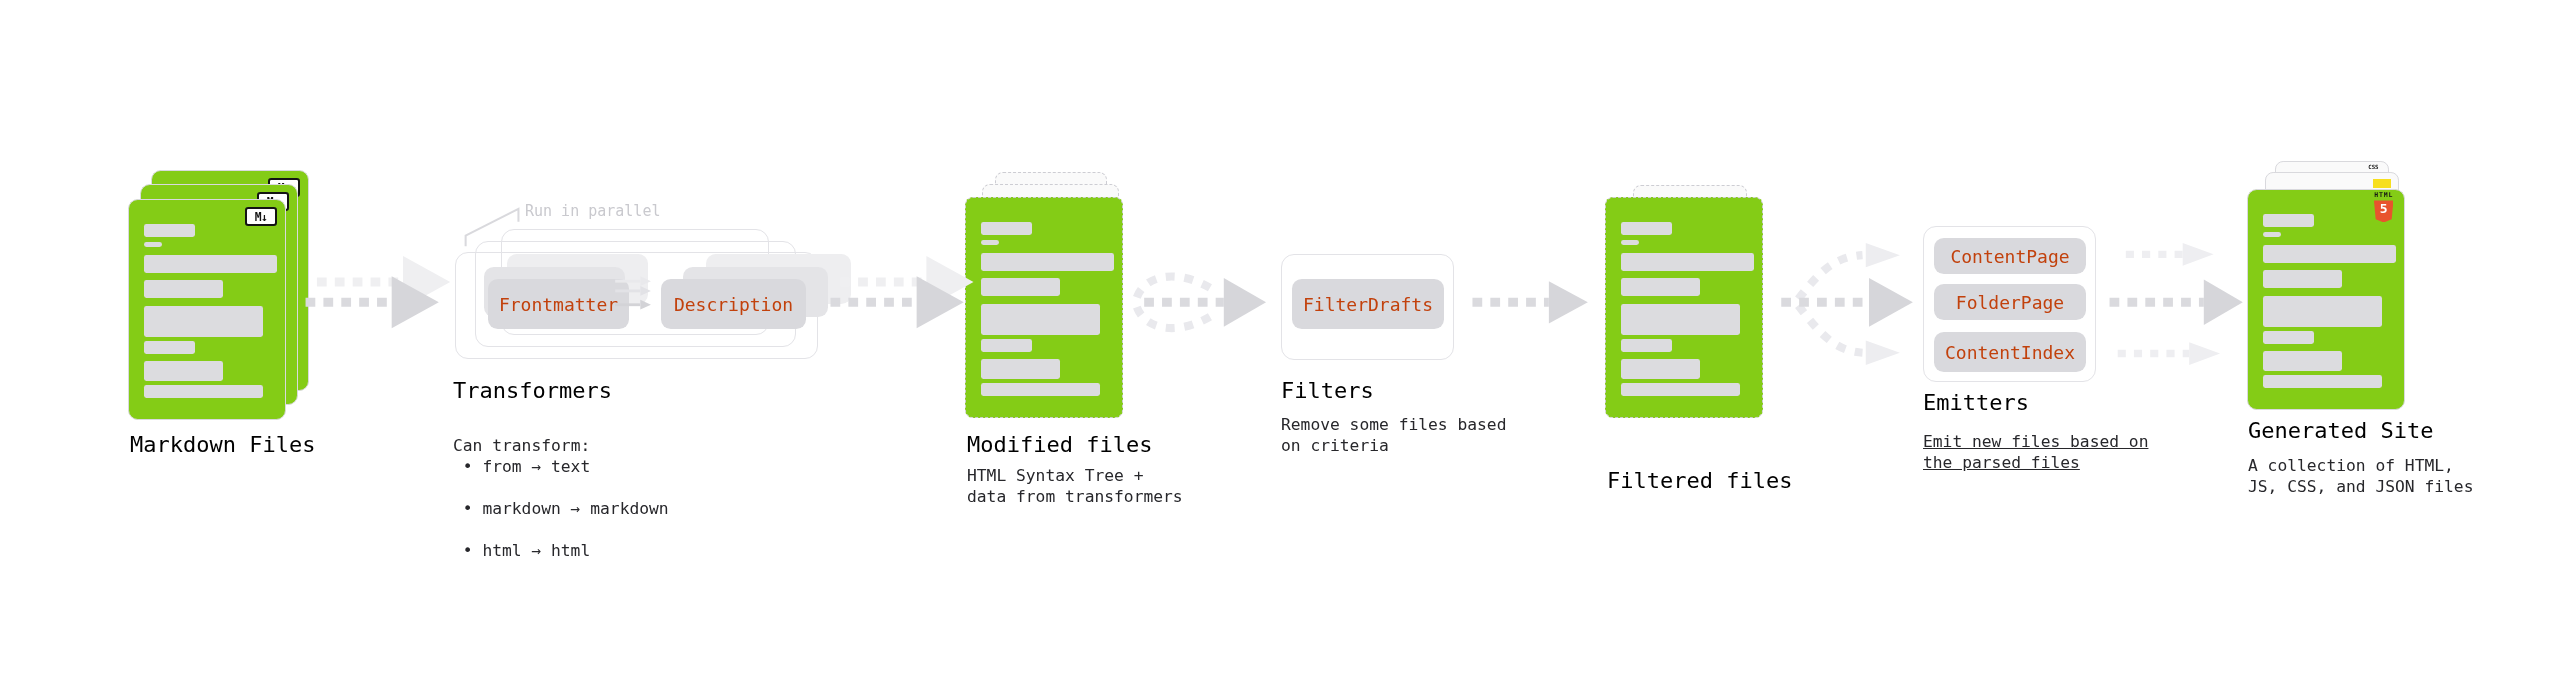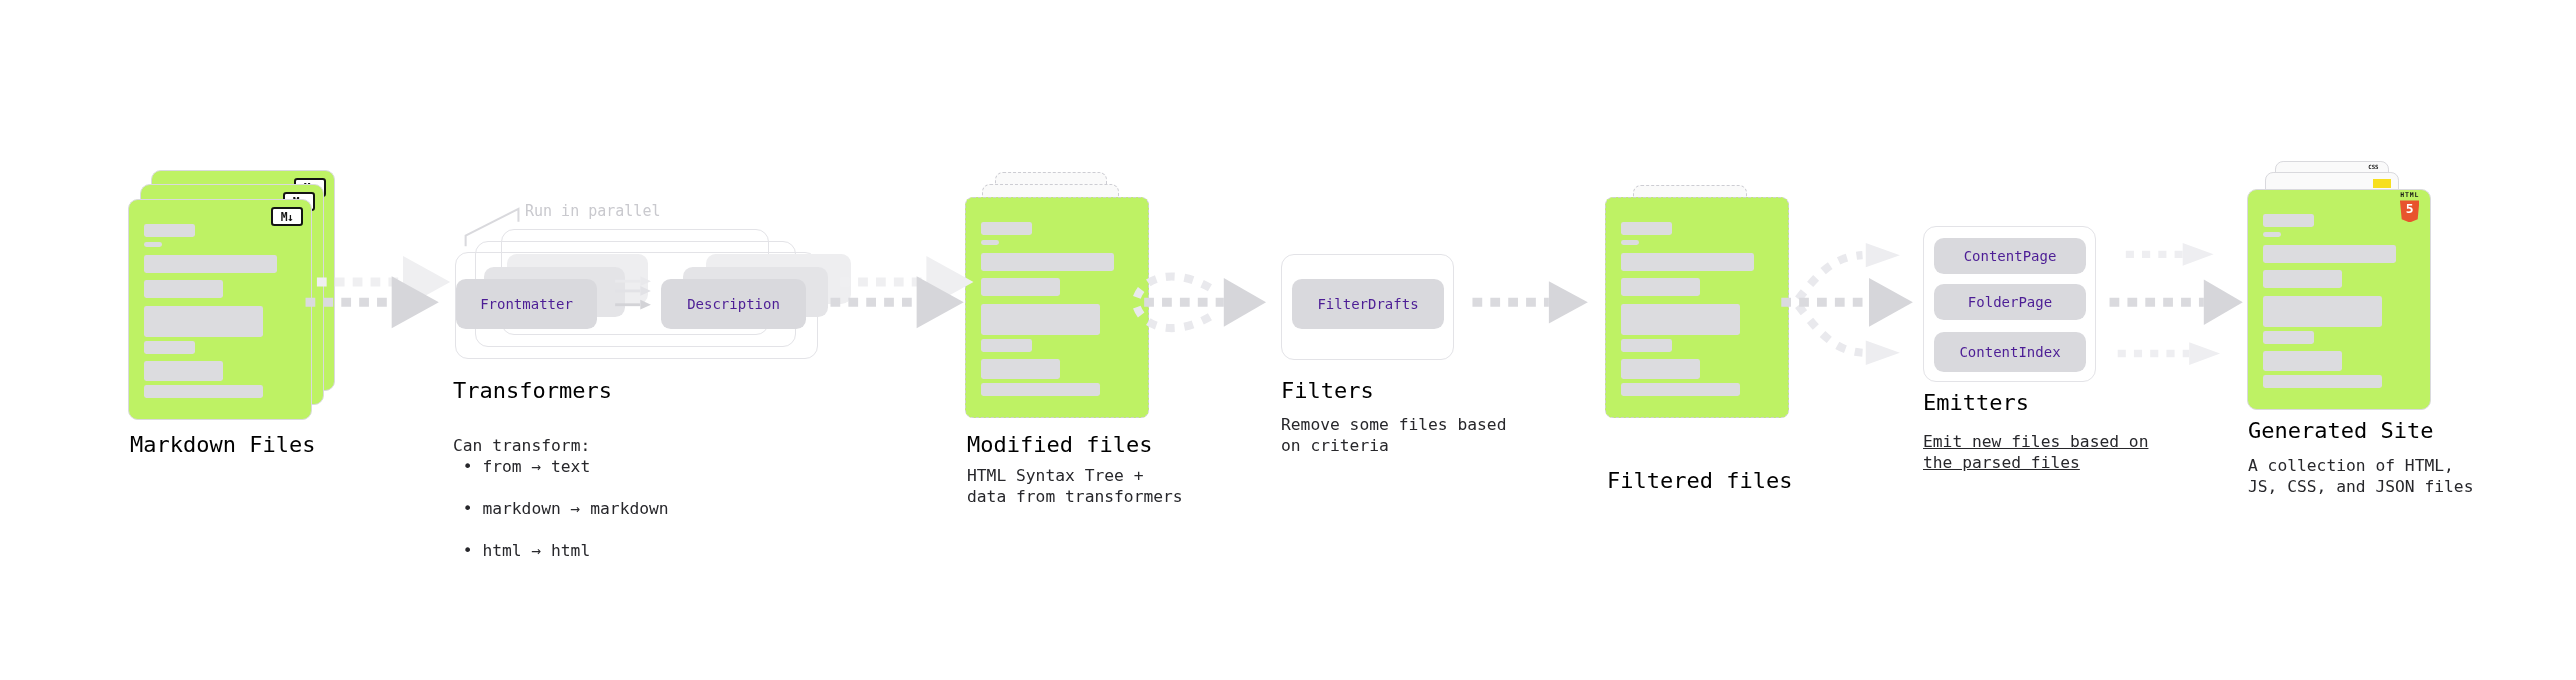--- a/index.html
+++ b/index.html
@@ -1,19 +1,19 @@
 <!DOCTYPE html>
 <html style="font-size:13px"><head>
 <meta charset="utf-8">
 <style>
   html,body{margin:0;padding:0;background:#fff;}
   .canvas{position:relative;width:2576px;height:681px;background:#ffffff;overflow:hidden;
           font-family:"DejaVu Sans Mono", monospace;color:#1a1a1e;}
   
-  .card{position:absolute;width:184px;height:221px;background:#bef264;border:1.6px solid #d9d9dd;
+  .card{position:absolute;width:158px;height:221px;background:#84cc16;border:1.6px solid #d9d9dd;
         border-radius:9.8px;box-sizing:border-box;}
   .card.dashed{border:1.6px dashed #cdcdd3;border-radius:8.1px;}
   .strip{position:absolute;height:52px;background:#fafafa;border:1.6px dashed #cdcdd3;
          border-radius:8.1px;box-sizing:border-box;}
   .strip.solid{border-style:solid;border-color:#d9d9dd;}
   .b{position:absolute;left:15.4px;background:#dcdcdf;border-radius:2.4px;font-style:normal;}
   .b1{top:24.4px;width:51px;height:13px}.b2{top:42px;width:18px;height:4.9px}
   .b3{top:55px;width:133px;height:18px}.b4{top:80px;width:79px;height:18px}
   .b5{top:106px;width:119px;height:31px}.b6{top:141px;width:51px;height:13px}
   .b7{top:161px;width:79px;height:19.5px}.b8{top:185px;width:119px;height:13px}
@@ -28,21 +28,21 @@
                  display:flex;align-items:flex-start;justify-content:center;}
   .html5 .five{color:#fff;font-weight:bold;font-size:13px;line-height:18px;}
   .cssbadge{position:absolute;top:3.3px;right:7.3px;width:14.6px;text-align:center;}
   .cssbadge .t{font-size:5.7px;font-weight:bold;color:#141414;line-height:5.7px;}
   .cssbadge .bar{width:13px;height:3.3px;background:#2965f1;margin:0.8px auto 0;}
   .jsbadge{position:absolute;top:5.7px;right:7.3px;width:18px;height:9px;background:#f7df1e;}
   
   .frame{position:absolute;border:1.6px solid #e3e3e7;border-radius:13px;box-sizing:border-box;}
   .frame.filled{background:#ffffff;}
   .gbox{position:absolute;background:#d9d9dd;border-radius:9.8px;display:flex;align-items:center;
-        justify-content:center;font-size:14px;color:#4c1d95;}
+        justify-content:center;font-size:18px;color:#c2410c;}
   .gbox.g1{background:#e4e4e7;}
   .gbox.g2{background:#eeeef0;}
   
   .stage-label{position:absolute;font-size:22px;line-height:26px;color:#000000;white-space:nowrap;}
   .note{position:absolute;font-size:16.3px;line-height:21px;color:#27272b;white-space:pre-line;}
   .note .bullet{display:block;padding-left:9.8px;}
   .annotation{position:absolute;font-size:15px;color:#c9c9ce;white-space:nowrap;}
   .arrows{position:absolute;left:0;top:0;pointer-events:none;}
 </style>
 </head>
@@ -71,21 +71,21 @@
     <div class="stage-label" style="left:130px;top:432px;">Markdown Files</div>
   </div>
 
   <div>
     <div class="frame" style="left:501px;top:229px;width:268px;height:106px;"></div>
     <div class="frame" style="left:475px;top:241px;width:321px;height:106px;"></div>
     <div class="frame" style="left:455px;top:252px;width:363px;height:107px;"></div>
 
     <div class="gbox g2" style="left:507px;top:254px;width:141px;height:50px;"></div>
     <div class="gbox g1" style="left:484px;top:267px;width:141px;height:50px;"></div>
-    <div class="gbox" style="left:456px;top:279px;width:141px;height:50px;">Frontmatter</div>
+    <div class="gbox" style="left:488px;top:279px;width:141px;height:50px;">Frontmatter</div>
 
     <div class="gbox g2" style="left:706px;top:254px;width:145px;height:50px;"></div>
     <div class="gbox g1" style="left:683px;top:267px;width:145px;height:50px;"></div>
     <div class="gbox" style="left:661px;top:279px;width:145px;height:50px;">Description</div>
 
     <div class="annotation" style="left:525px;top:202px;">Run in parallel</div>
 
     <div class="stage-label" style="left:453px;top:378px;">Transformers</div>
     <div class="note" style="left:453px;top:414px;">
       <span>Can transform:</span>

